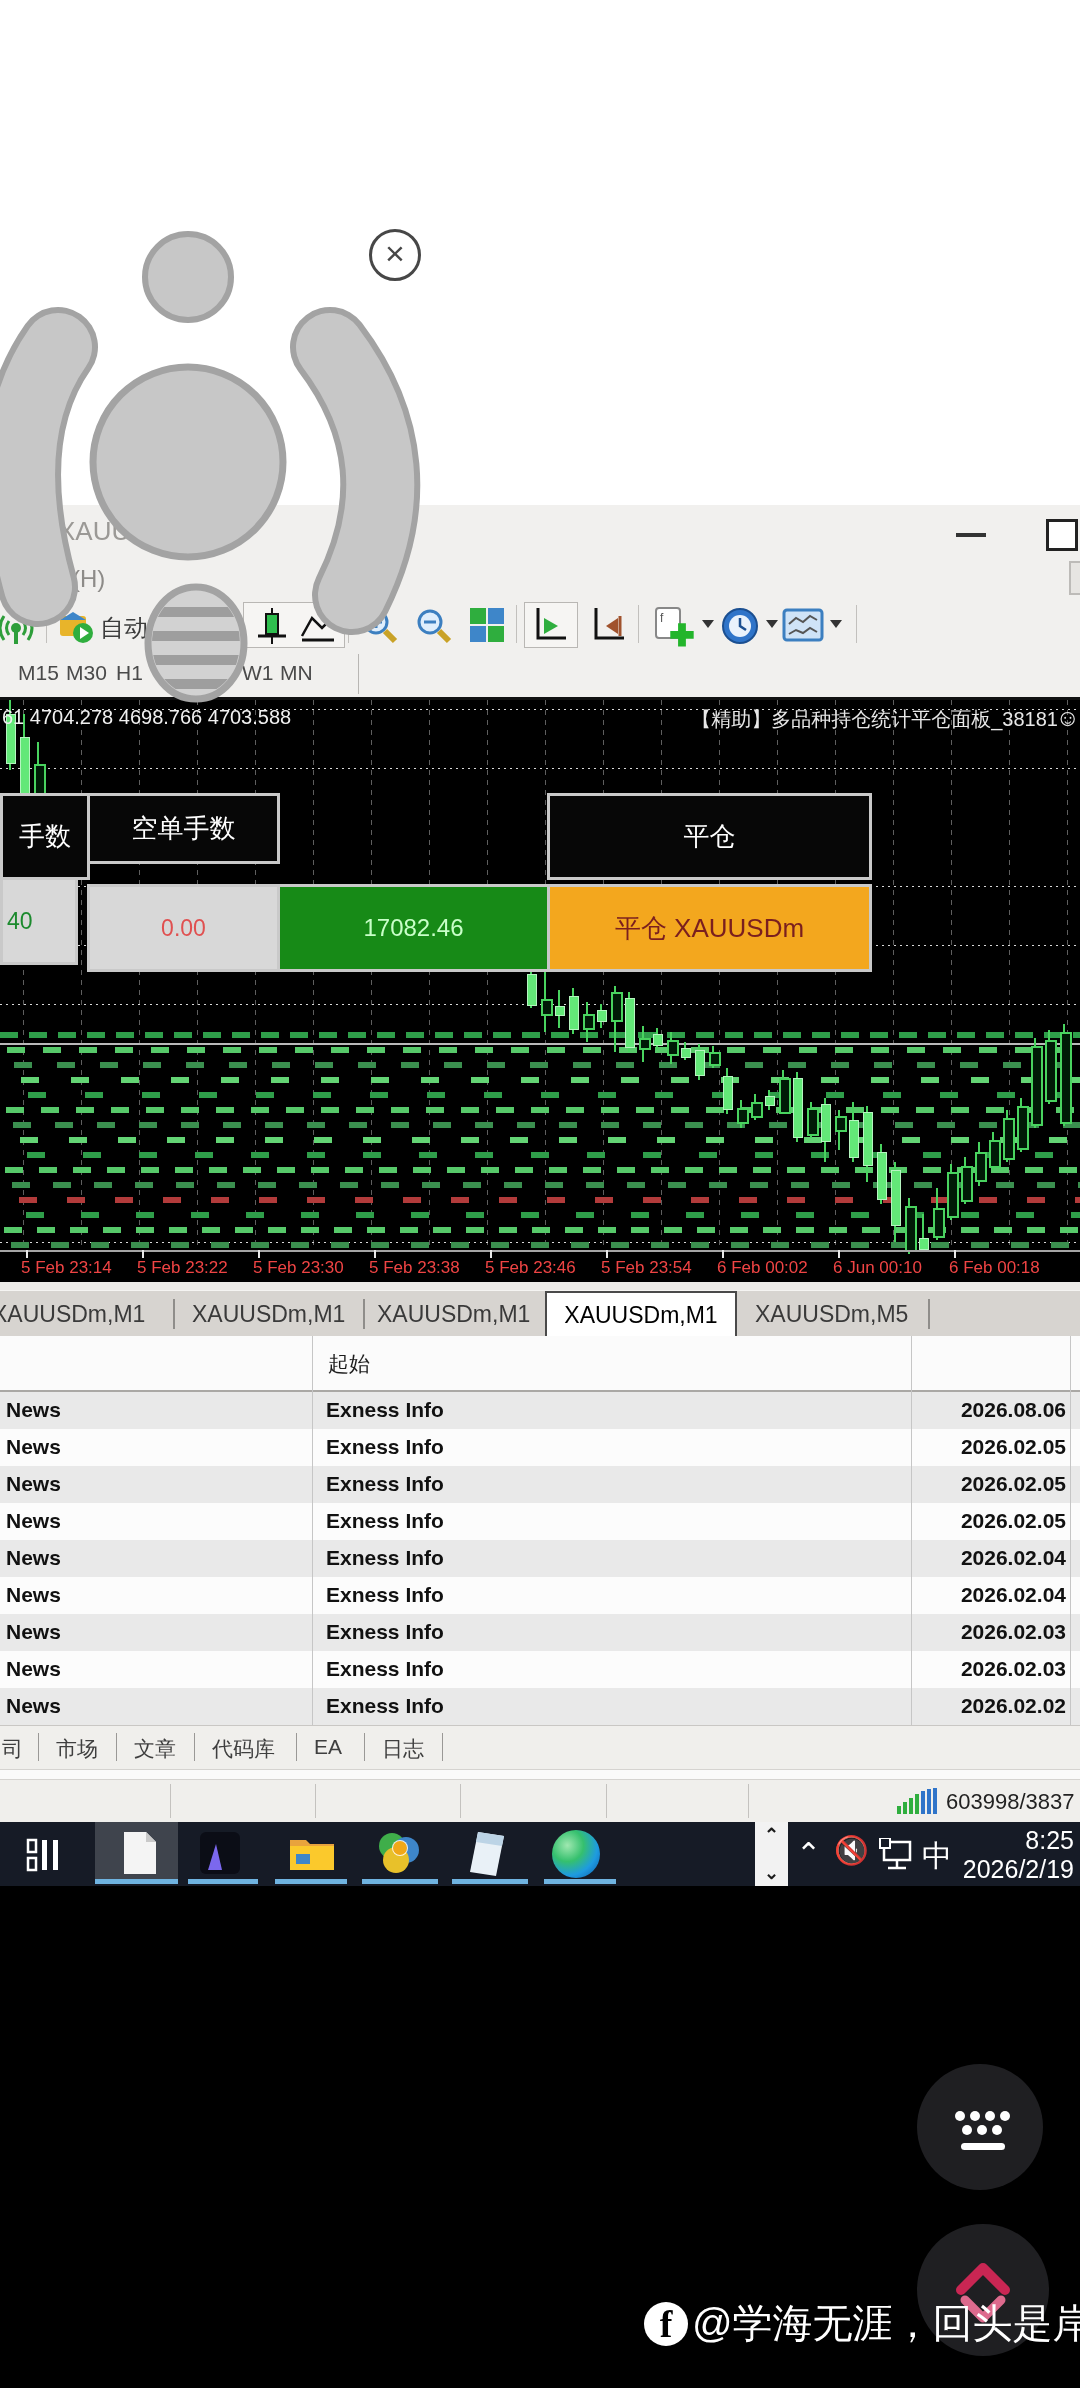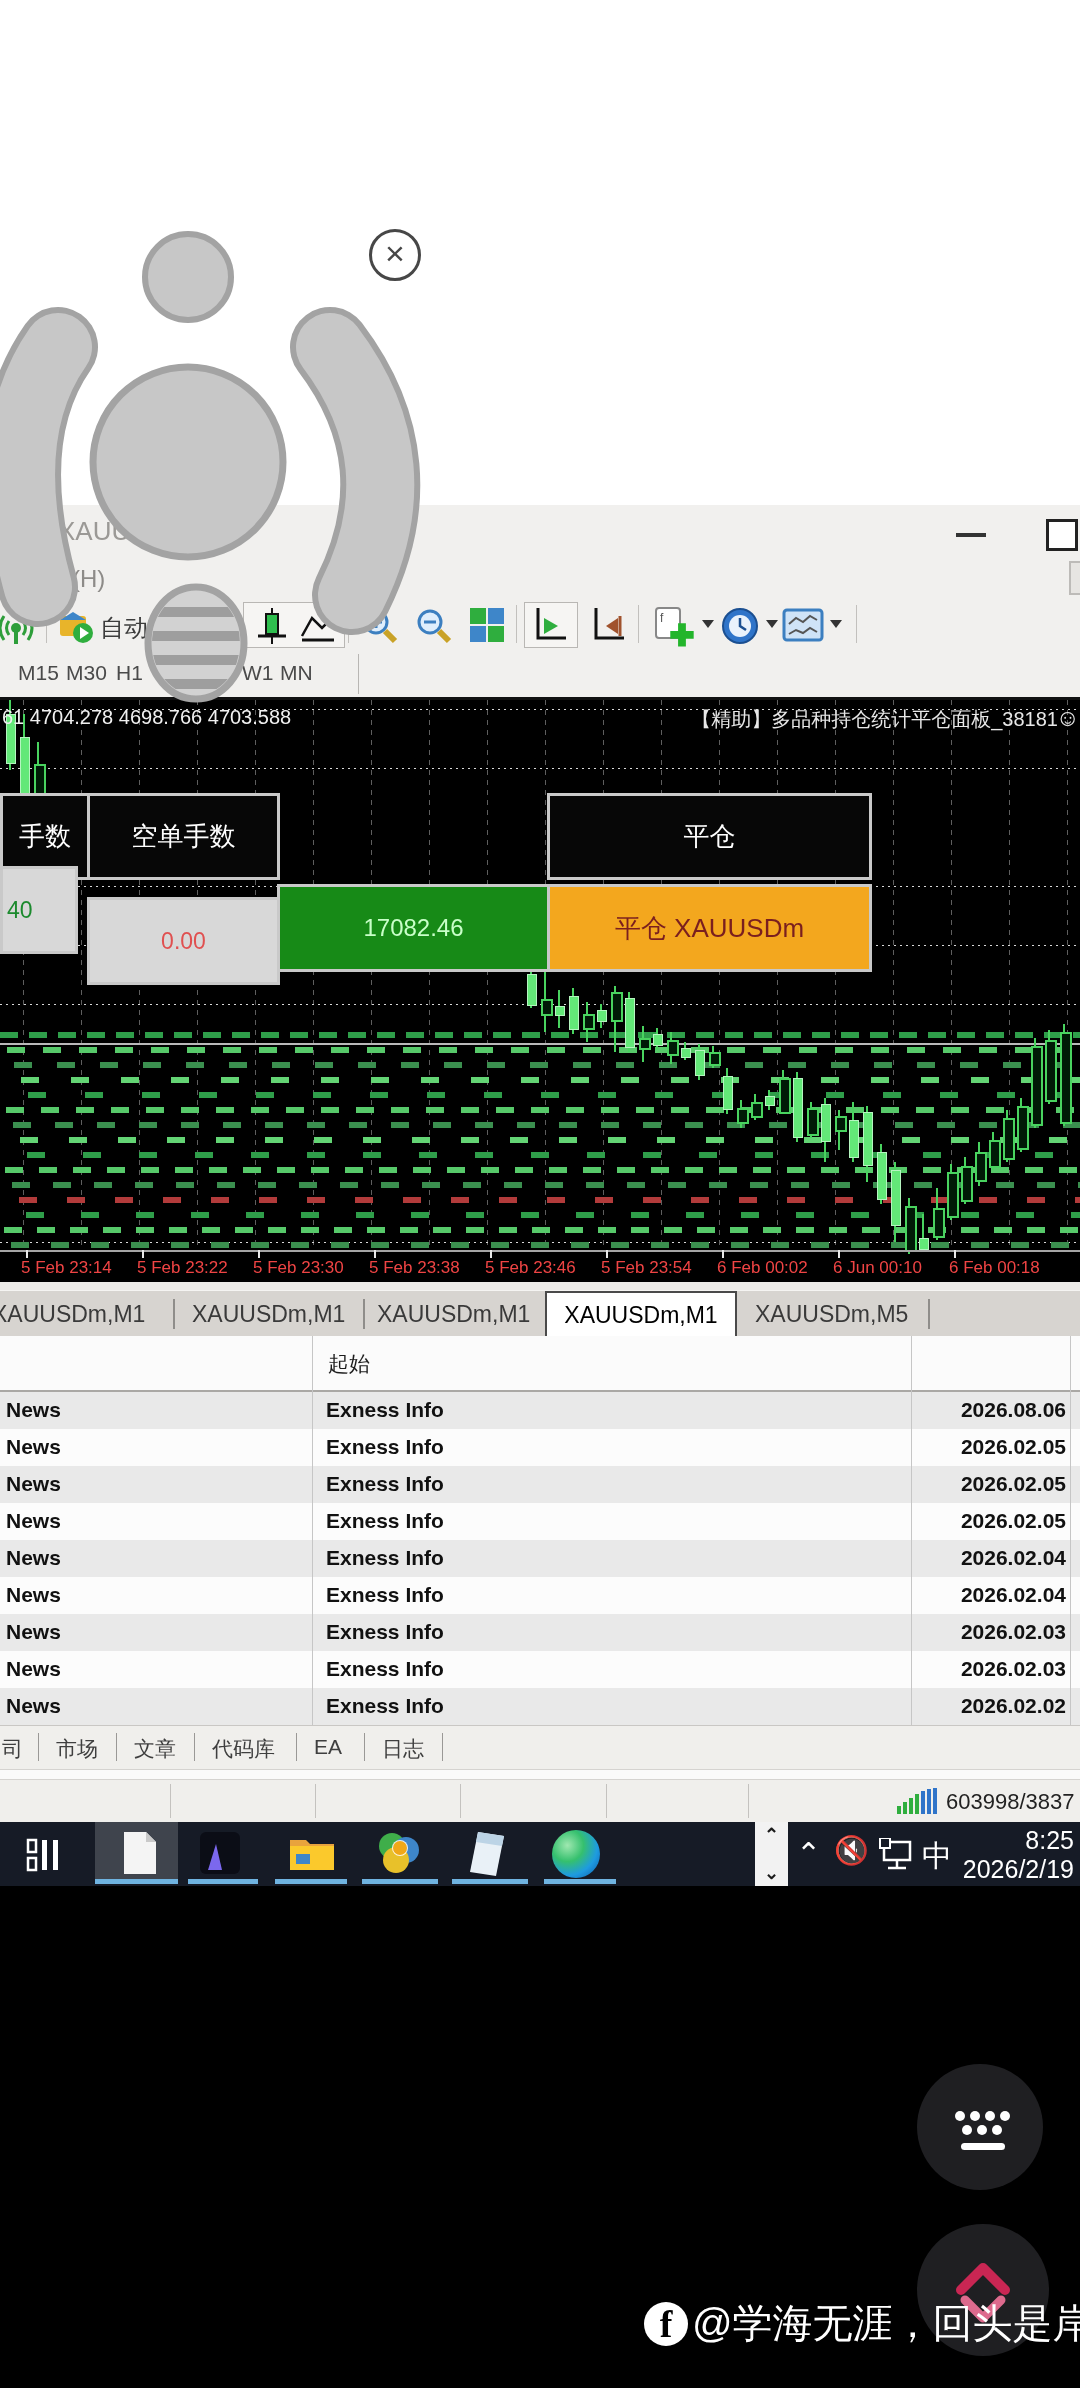--- a/index.html
+++ b/index.html
@@ -47,21 +47,21 @@
   .cbody.hollow{background:#001a06;border:2px solid #49d35f;}
   #ohlc{left:2px;top:6px;color:#f0f0f0;font-size:20px;white-space:nowrap;}
   #panel-title{right:22px;top:6px;color:#e8e8e8;font-size:20px;white-space:nowrap;}
   #smiley{right:0px;top:4px;color:#e8e8e8;font-size:24px;}
 
   
   #trade-table{left:0;top:93px;width:872px;height:182px;z-index:5;}
   .tt-cell{position:absolute;border:3px solid #c9c9c9;box-sizing:border-box;display:flex;align-items:center;justify-content:center;}
   .tt-head{background:#070707;color:#fff;font-size:26px;}
   #tt-lots{background:#d8d8d8;color:#1c8a2e;font-size:23px;justify-content:flex-start;padding-left:4px;}
-  #tt-short{background:#d8d8d8;color:#e05050;font-size:23px;margin-top:13px;}
+  #tt-short{background:#d8d8d8;color:#e05050;font-size:23px;}
   #tt-profit{background:#178a17;color:#c9ffc9;font-size:24px;}
   #tt-close{background:#f3a71e;color:#7a1f1f;font-size:26px;}
 
   #axis-line{left:0;top:550px;width:1080px;height:2px;background:#a5a5a5;}
   .tick{position:absolute;top:550px;width:2px;height:8px;background:#e8e8e8;}
   .alabel{position:absolute;top:558px;color:#ef4444;font-size:17px;white-space:nowrap;}
   #chart-bottom-strip{left:0;top:582px;width:1080px;height:8px;background:#eceae7;}
 
   
   #tabbar{left:0;top:1290px;width:1080px;height:46px;background:#d7d4d0;border-top:1px solid #f5f4f2;}
@@ -375,23 +375,23 @@
       <div class="wick" style="left:1034px;top:338px;height:90px"></div>
       <div class="cbody hollow" style="left:1031px;top:346px;height:76px"></div>
       <div class="wick" style="left:1048px;top:330px;height:74px"></div>
       <div class="cbody hollow" style="left:1045px;top:340px;height:58px"></div>
       <div class="wick" style="left:1063px;top:324px;height:102px"></div>
       <div class="cbody hollow" style="left:1060px;top:332px;height:88px"></div>
     </div>
 
   <div class="abs" id="trade-table">
     <div class="tt-cell tt-head" style="left:0;top:0;width:90px;height:87px">手数</div>
-    <div class="tt-cell tt-head" style="left:87px;top:0;width:193px;height:87px">空单手数</div>
+    <div class="tt-cell tt-head" style="left:87px;top:0;width:193px;height:71px">空单手数</div>
     <div class="tt-cell tt-head" style="left:547px;top:0;width:325px;height:87px">平仓</div>
-    <div class="tt-cell" id="tt-lots" style="left:0;top:73px;width:78px;height:88px">40</div>
+    <div class="tt-cell" id="tt-lots" style="left:0;top:84px;width:78px;height:88px">40</div>
     <div class="tt-cell" id="tt-short" style="left:87px;top:91px;width:193px;height:88px">0.00</div>
     <div class="tt-cell" id="tt-profit" style="left:277px;top:91px;width:273px;height:88px">17082.46</div>
     <div class="tt-cell" id="tt-close" style="left:547px;top:91px;width:325px;height:88px">平仓 XAUUSDm</div>
   </div>
 
   <div class="abs" id="ohlc">61 4704.278 4698.766 4703.588</div>
   <div class="abs" id="panel-title">【精助】多品种持仓统计平仓面板_38181</div>
   <div class="abs" id="smiley">☺</div>
 
   <div class="abs" id="axis-line"></div>

